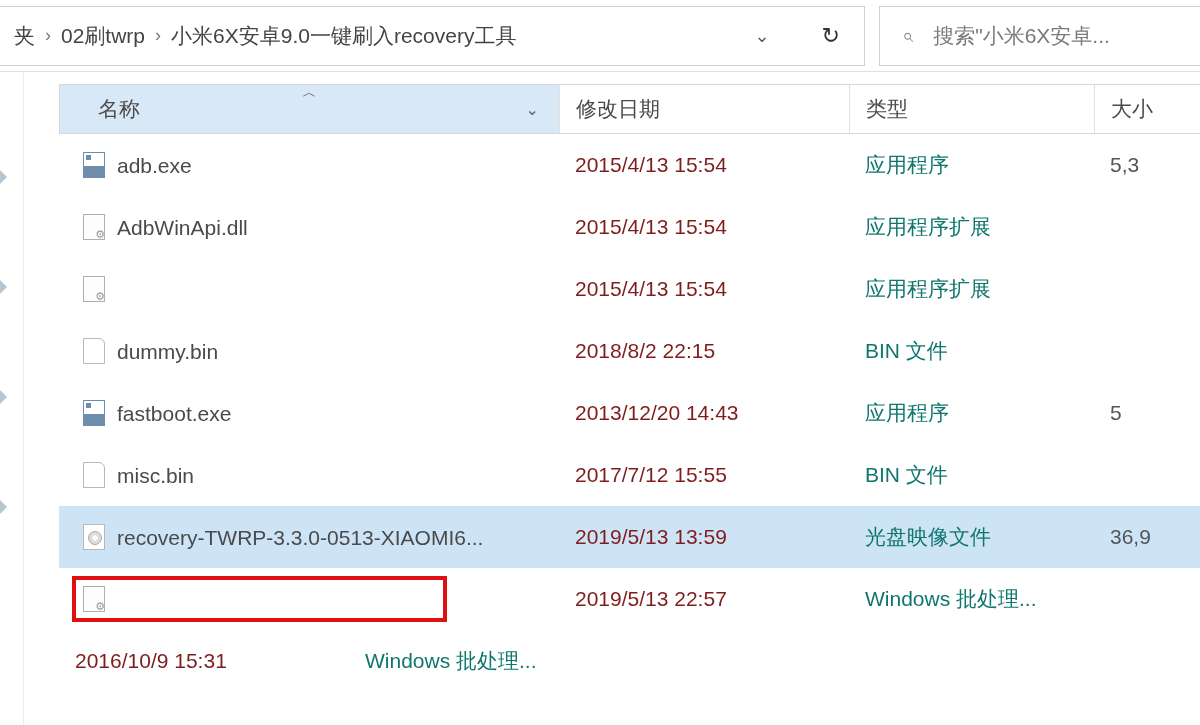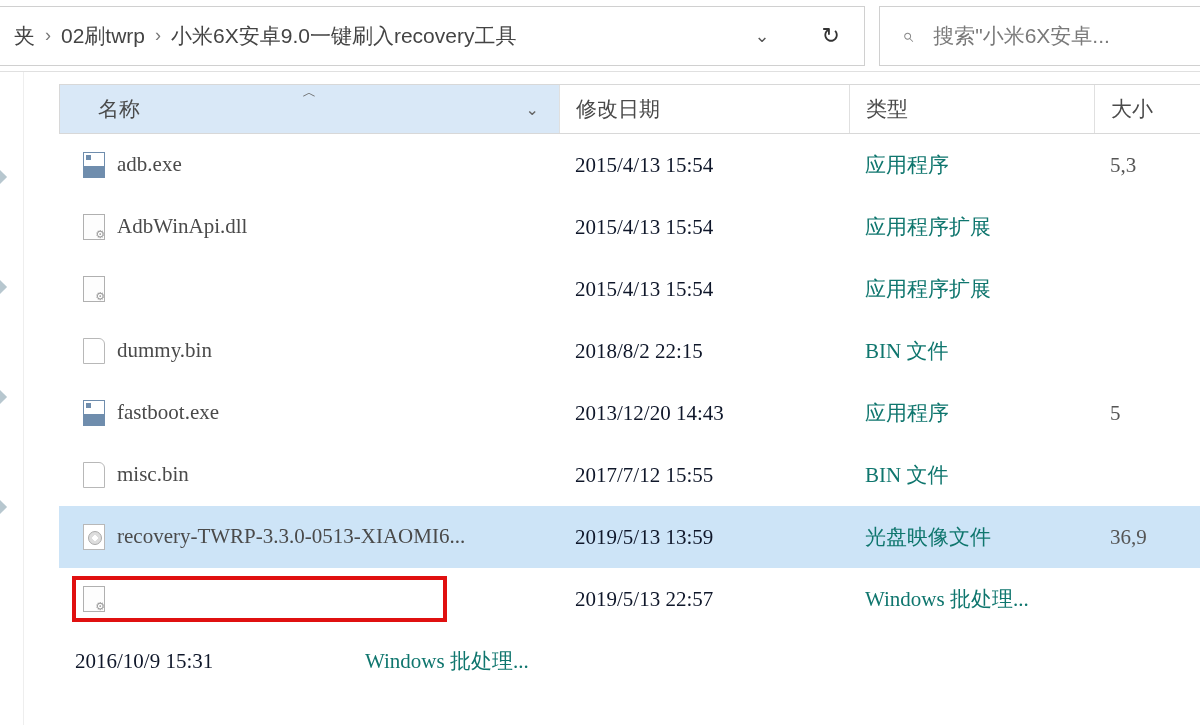--- a/index.html
+++ b/index.html
@@ -104,24 +104,24 @@
 
     .file-list { margin-right: -5px; }
     .row {
       display: flex;
       align-items: center;
       height: 62px;
       color: #4a4a4a;
       cursor: pointer;
     }
     .row.selected { background: #cde4f7; }
-    .cell { padding: 0 16px; display: flex; align-items: flex-start; font-family: Liberation Serif, serif; }
+    .cell { padding: 0 16px; display: flex; align-items: flex-end; }
     .cell-name { flex: 0 0 500px; padding-left: 24px; white-space: nowrap; overflow: hidden; }
     .cell-name .fname { overflow: hidden; text-overflow: ellipsis; white-space: nowrap; }
-    .cell-date { flex: 0 0 290px; color: #0f172a; }
+    .cell-date { flex: 0 0 290px; color: #7f1d1d; }
     .cell-type { flex: 0 0 245px; color: #0f766e; white-space: nowrap; overflow: hidden; text-overflow: ellipsis;}
     .cell-size { flex: 1; text-align: right; color: #555; white-space: nowrap; overflow: hidden; }
 
     .ficon {
       width: 22px; height: 26px;
       margin-right: 12px;
       flex-shrink: 0;
       display: inline-flex;
       align-items: center;
       justify-content: center;

